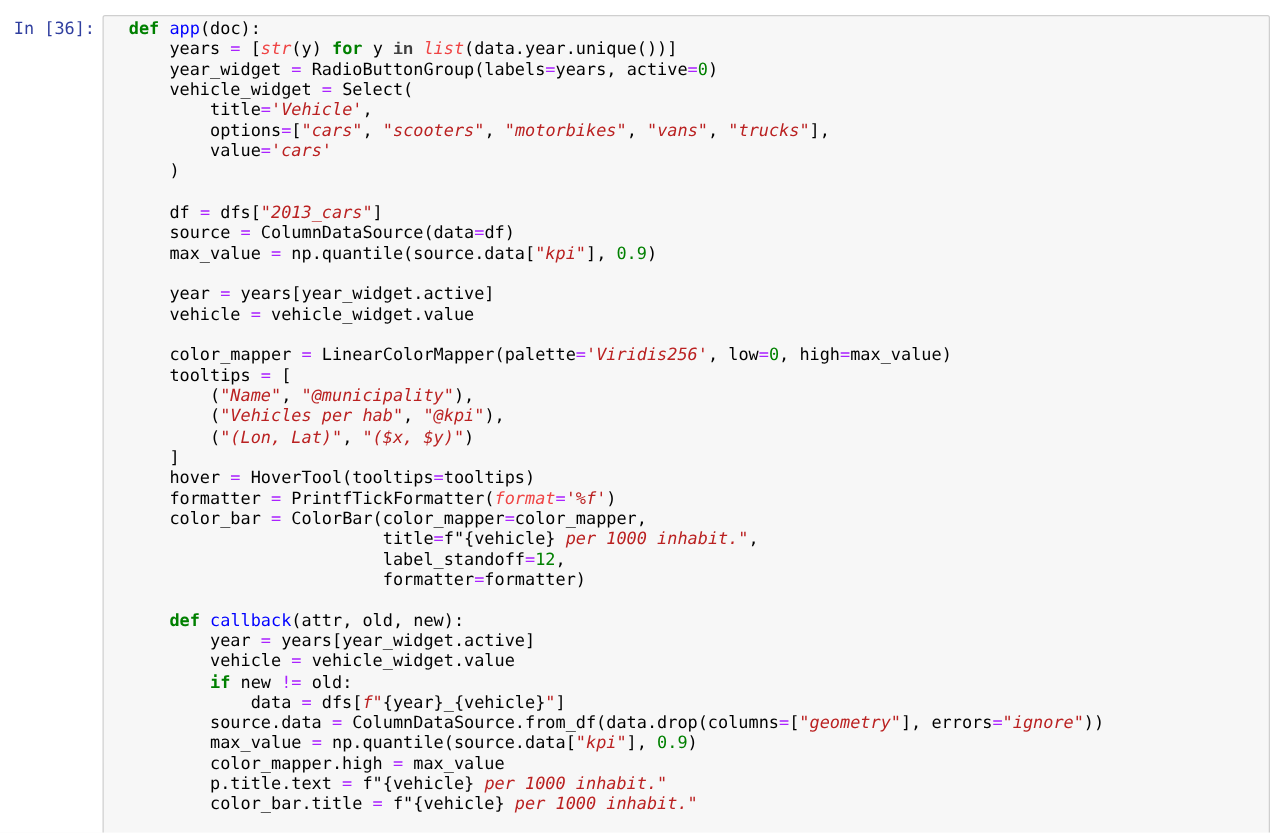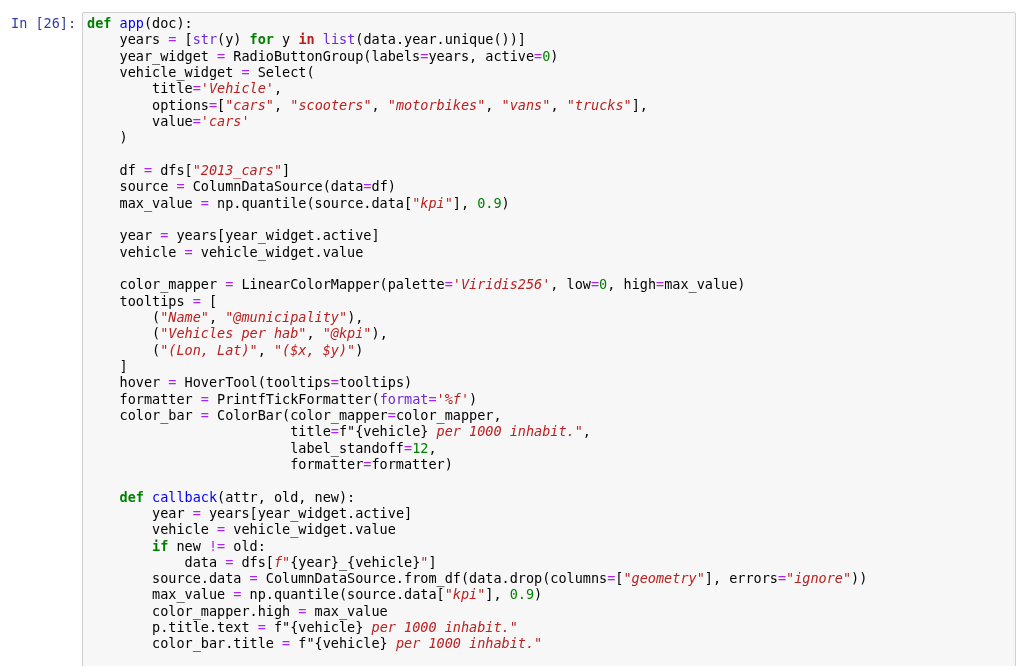--- a/index.html
+++ b/index.html
@@ -37,42 +37,42 @@
       top: 12px;
       width: 934px;
       height: 680px;
       background: #f7f7f7;
       border: 1px solid #cfcfcf;
       border-radius: 2px;
       box-sizing: border-box;
     }
     .code {
       position: absolute;
-      left: 4px;
+      left: 20px;
       top: 2px;
       margin: 0;
       font-family: "DejaVu Sans Mono", monospace;
       font-size: 13.5px;
       line-height: 16.33px;
       color: #000000;
       white-space: pre;
     }
     .line { display: block; height: 16.33px; }
     .k  { color: #008000; font-weight: bold; }   
     .nf { color: #0000ff; }                       
-    .nb { color: #6d28d9; }                       
+    .nb { color: #ef4444; font-style: italic; }                       
     .o  { color: #aa22ff; }                       
     .s  { color: #ba2121; font-style: italic; }                       
     .m  { color: #008000; }                       
-    .ow { color: #b91c1c; font-weight: bold; }   
+    .ow { color: #404040; font-weight: bold; font-family: Liberation Mono, monospace; }   
     .t  { color: #000000; }                       
   </style>
 </head>
 <body>
 
 <div class="notebook">
   <div class="cell">
-    <div class="prompt">In [26]:</div>
+    <div class="prompt">In [36]:</div>
     <div class="input-area">
       <pre class="code" id="code-block"><span class="line"><span class="k">def</span><span class="t"> </span><span class="nf">app</span><span class="t">(doc):</span></span><span class="line"><span class="t">    years </span><span class="o">=</span><span class="t"> [</span><span class="nb">str</span><span class="t">(y) </span><span class="k">for</span><span class="t"> y </span><span class="ow">in</span><span class="t"> </span><span class="nb">list</span><span class="t">(data.year.unique())]</span></span><span class="line"><span class="t">    year_widget </span><span class="o">=</span><span class="t"> RadioButtonGroup(labels</span><span class="o">=</span><span class="t">years, active</span><span class="o">=</span><span class="m">0</span><span class="t">)</span></span><span class="line"><span class="t">    vehicle_widget </span><span class="o">=</span><span class="t"> Select(</span></span><span class="line"><span class="t">        title</span><span class="o">=</span><span class="s">'Vehicle'</span><span class="t">,</span></span><span class="line"><span class="t">        options</span><span class="o">=</span><span class="t">[</span><span class="s">"cars"</span><span class="t">, </span><span class="s">"scooters"</span><span class="t">, </span><span class="s">"motorbikes"</span><span class="t">, </span><span class="s">"vans"</span><span class="t">, </span><span class="s">"trucks"</span><span class="t">],</span></span><span class="line"><span class="t">        value</span><span class="o">=</span><span class="s">'cars'</span></span><span class="line"><span class="t">    )</span></span><span class="line"> </span><span class="line"><span class="t">    df </span><span class="o">=</span><span class="t"> dfs[</span><span class="s">"2013_cars"</span><span class="t">]</span></span><span class="line"><span class="t">    source </span><span class="o">=</span><span class="t"> ColumnDataSource(data</span><span class="o">=</span><span class="t">df)</span></span><span class="line"><span class="t">    max_value </span><span class="o">=</span><span class="t"> np.quantile(source.data[</span><span class="s">"kpi"</span><span class="t">], </span><span class="m">0.9</span><span class="t">)</span></span><span class="line"> </span><span class="line"><span class="t">    year </span><span class="o">=</span><span class="t"> years[year_widget.active]</span></span><span class="line"><span class="t">    vehicle </span><span class="o">=</span><span class="t"> vehicle_widget.value</span></span><span class="line"> </span><span class="line"><span class="t">    color_mapper </span><span class="o">=</span><span class="t"> LinearColorMapper(palette</span><span class="o">=</span><span class="s">'Viridis256'</span><span class="t">, low</span><span class="o">=</span><span class="m">0</span><span class="t">, high</span><span class="o">=</span><span class="t">max_value)</span></span><span class="line"><span class="t">    tooltips </span><span class="o">=</span><span class="t"> [</span></span><span class="line"><span class="t">        (</span><span class="s">"Name"</span><span class="t">, </span><span class="s">"@municipality"</span><span class="t">),</span></span><span class="line"><span class="t">        (</span><span class="s">"Vehicles per hab"</span><span class="t">, </span><span class="s">"@kpi"</span><span class="t">),</span></span><span class="line"><span class="t">        (</span><span class="s">"(Lon, Lat)"</span><span class="t">, </span><span class="s">"($x, $y)"</span><span class="t">)</span></span><span class="line"><span class="t">    ]</span></span><span class="line"><span class="t">    hover </span><span class="o">=</span><span class="t"> HoverTool(tooltips</span><span class="o">=</span><span class="t">tooltips)</span></span><span class="line"><span class="t">    formatter </span><span class="o">=</span><span class="t"> PrintfTickFormatter(</span><span class="nb">format</span><span class="o">=</span><span class="s">'%f'</span><span class="t">)</span></span><span class="line"><span class="t">    color_bar </span><span class="o">=</span><span class="t"> ColorBar(color_mapper</span><span class="o">=</span><span class="t">color_mapper,</span></span><span class="line"><span class="t">                         title</span><span class="o">=</span><span class="t">f"{vehicle}</span><span class="s"> per 1000 inhabit."</span><span class="t">,</span></span><span class="line"><span class="t">                         label_standoff</span><span class="o">=</span><span class="m">12</span><span class="t">,</span></span><span class="line"><span class="t">                         formatter</span><span class="o">=</span><span class="t">formatter)</span></span><span class="line"> </span><span class="line"><span class="t">    </span><span class="k">def</span><span class="t"> </span><span class="nf">callback</span><span class="t">(attr, old, new):</span></span><span class="line"><span class="t">        year </span><span class="o">=</span><span class="t"> years[year_widget.active]</span></span><span class="line"><span class="t">        vehicle </span><span class="o">=</span><span class="t"> vehicle_widget.value</span></span><span class="line"><span class="t">        </span><span class="k">if</span><span class="t"> new </span><span class="o">!=</span><span class="t"> old:</span></span><span class="line"><span class="t">            data </span><span class="o">=</span><span class="t"> dfs[</span><span class="s">f"</span><span class="t">{year}_{vehicle}</span><span class="s">"</span><span class="t">]</span></span><span class="line"><span class="t">        source.data </span><span class="o">=</span><span class="t"> ColumnDataSource.from_df(data.drop(columns</span><span class="o">=</span><span class="t">[</span><span class="s">"geometry"</span><span class="t">], errors</span><span class="o">=</span><span class="s">"ignore"</span><span class="t">))</span></span><span class="line"><span class="t">        max_value </span><span class="o">=</span><span class="t"> np.quantile(source.data[</span><span class="s">"kpi"</span><span class="t">], </span><span class="m">0.9</span><span class="t">)</span></span><span class="line"><span class="t">        color_mapper.high </span><span class="o">=</span><span class="t"> max_value</span></span><span class="line"><span class="t">        p.title.text </span><span class="o">=</span><span class="t"> f"{vehicle}</span><span class="s"> per 1000 inhabit."</span></span><span class="line"><span class="t">        color_bar.title </span><span class="o">=</span><span class="t"> f"{vehicle}</span><span class="s"> per 1000 inhabit."</span></span></pre>
     </div>
   </div>
 </div>
 
 </body></html>

